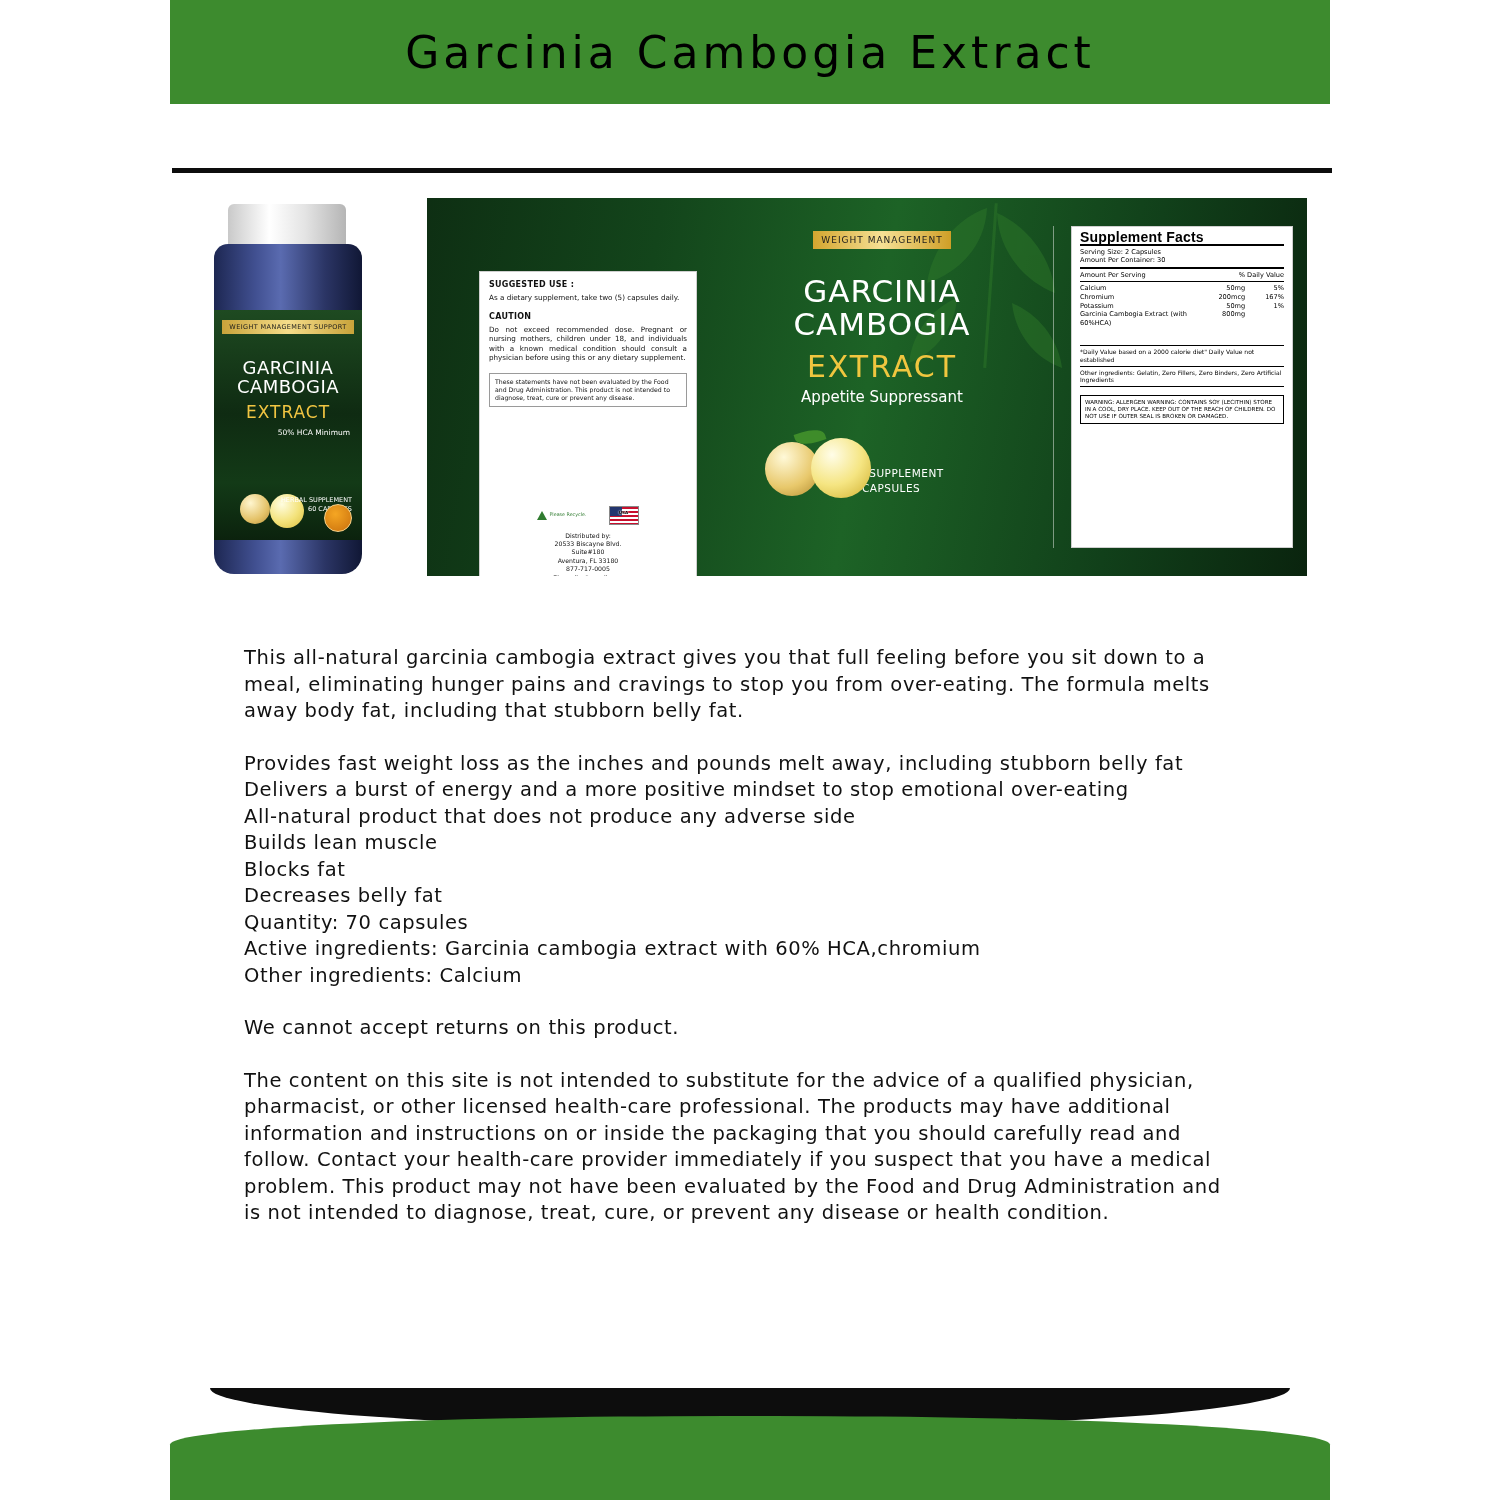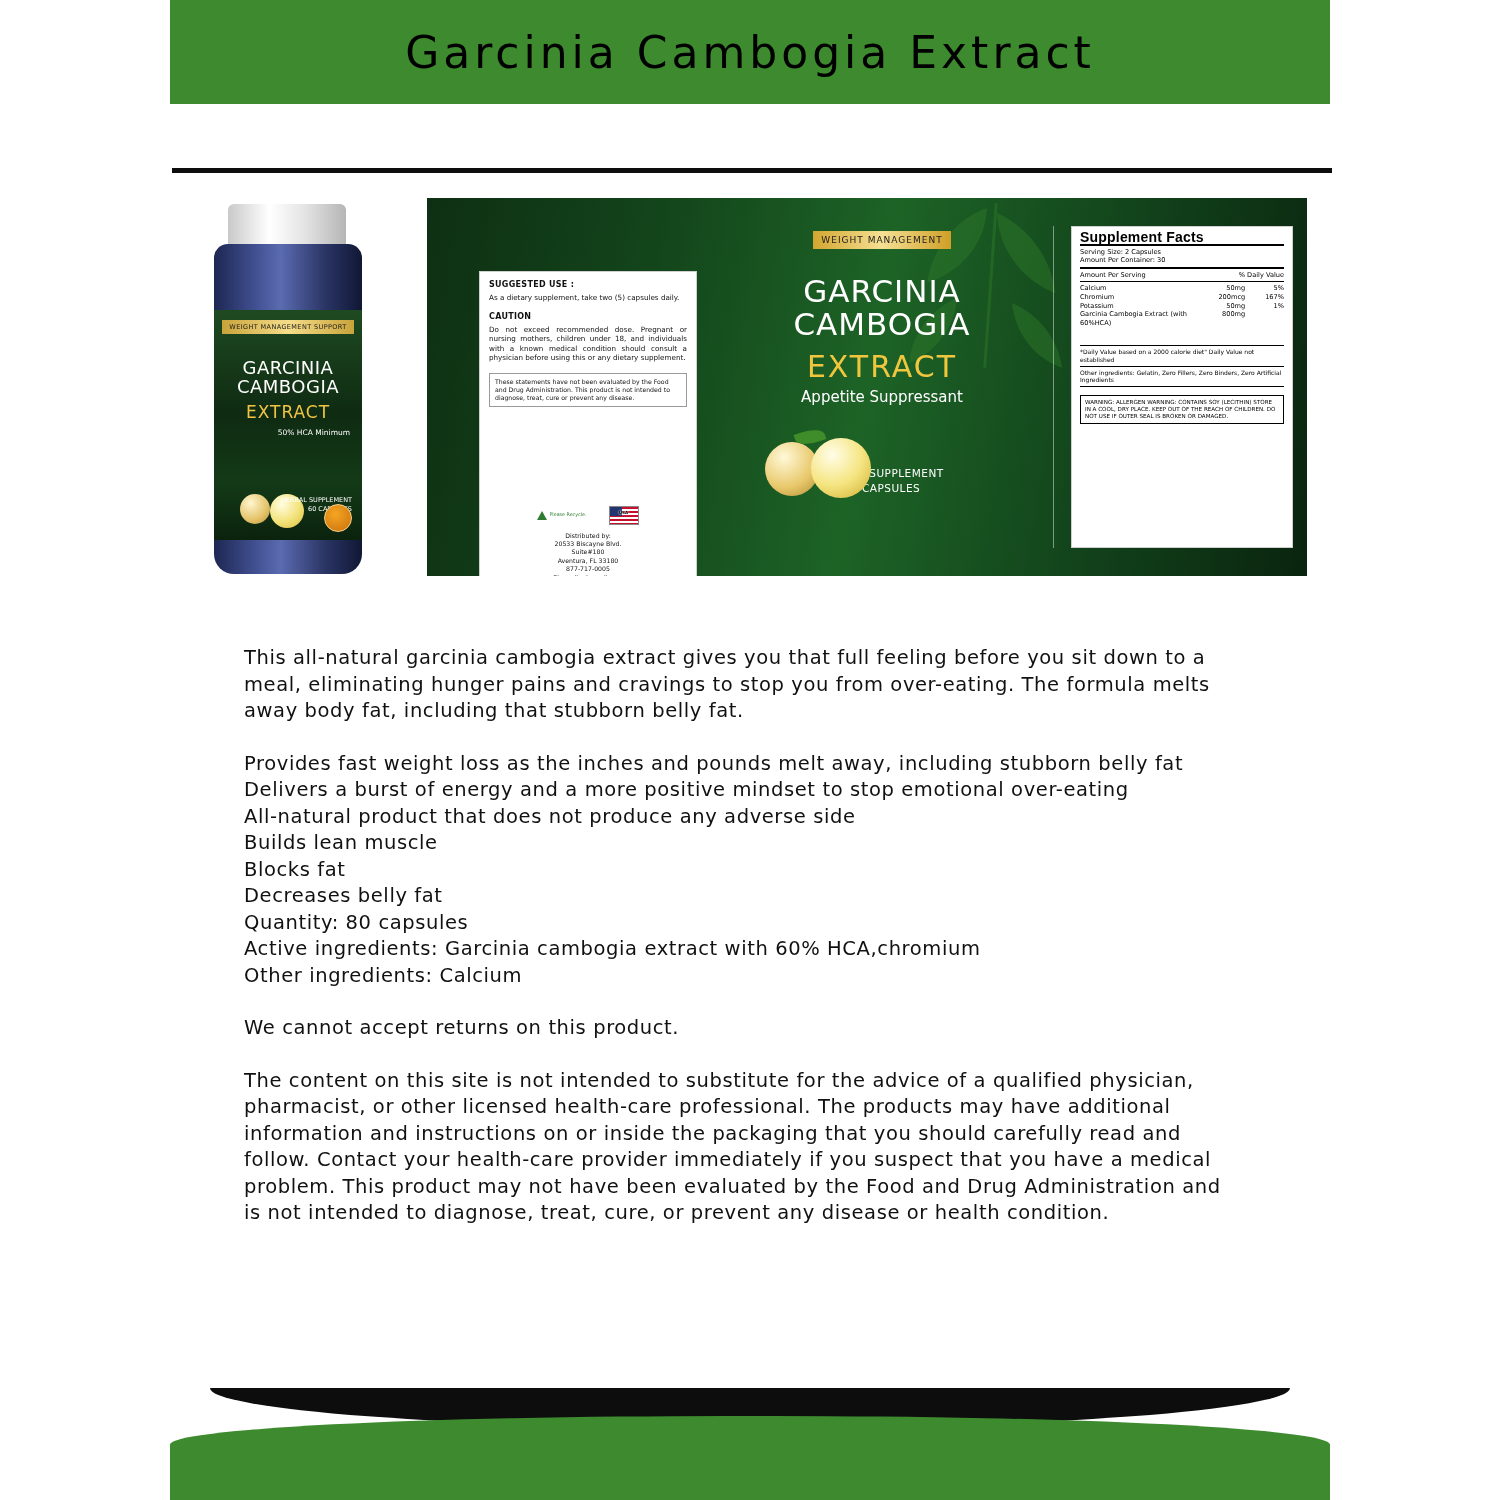--- a/index.html
+++ b/index.html
@@ -551,21 +551,21 @@
 <div class="body-copy">
   <p>This all-natural garcinia cambogia extract gives you that full feeling before you sit down to a meal, eliminating hunger pains and cravings to stop you from over-eating. The formula melts away body fat, including that stubborn belly fat.</p>
 
   <div class="list">
     <p class="tight">Provides fast weight loss as the inches and pounds melt away, including stubborn belly fat</p>
     <p class="tight">Delivers a burst of energy and a more positive mindset to stop emotional over-eating</p>
     <p class="tight">All-natural product that does not produce any adverse side</p>
     <p class="tight">Builds lean muscle</p>
     <p class="tight">Blocks fat</p>
     <p class="tight">Decreases belly fat</p>
-    <p class="tight">Quantity: 80 capsules</p>
+    <p class="tight">Quantity: 70 capsules</p>
     <p class="tight">Active ingredients: Garcinia cambogia extract with 60% HCA,chromium</p>
     <p class="tight">Other ingredients: Calcium</p>
   </div>
 
   <p>We cannot accept returns on this product.</p>
   <p>The content on this site is not intended to substitute for the advice of a qualified physician, pharmacist, or other licensed health-care professional. The products may have additional information and instructions on or inside the packaging that you should carefully read and follow. Contact your health-care provider immediately if you suspect that you have a medical problem. This product may not have been evaluated by the Food and Drug Administration and is not intended to diagnose, treat, cure, or prevent any disease or health condition.</p>
 </div>
 
 <div class="footer-black"></div>
 <div class="footer-green"></div>

